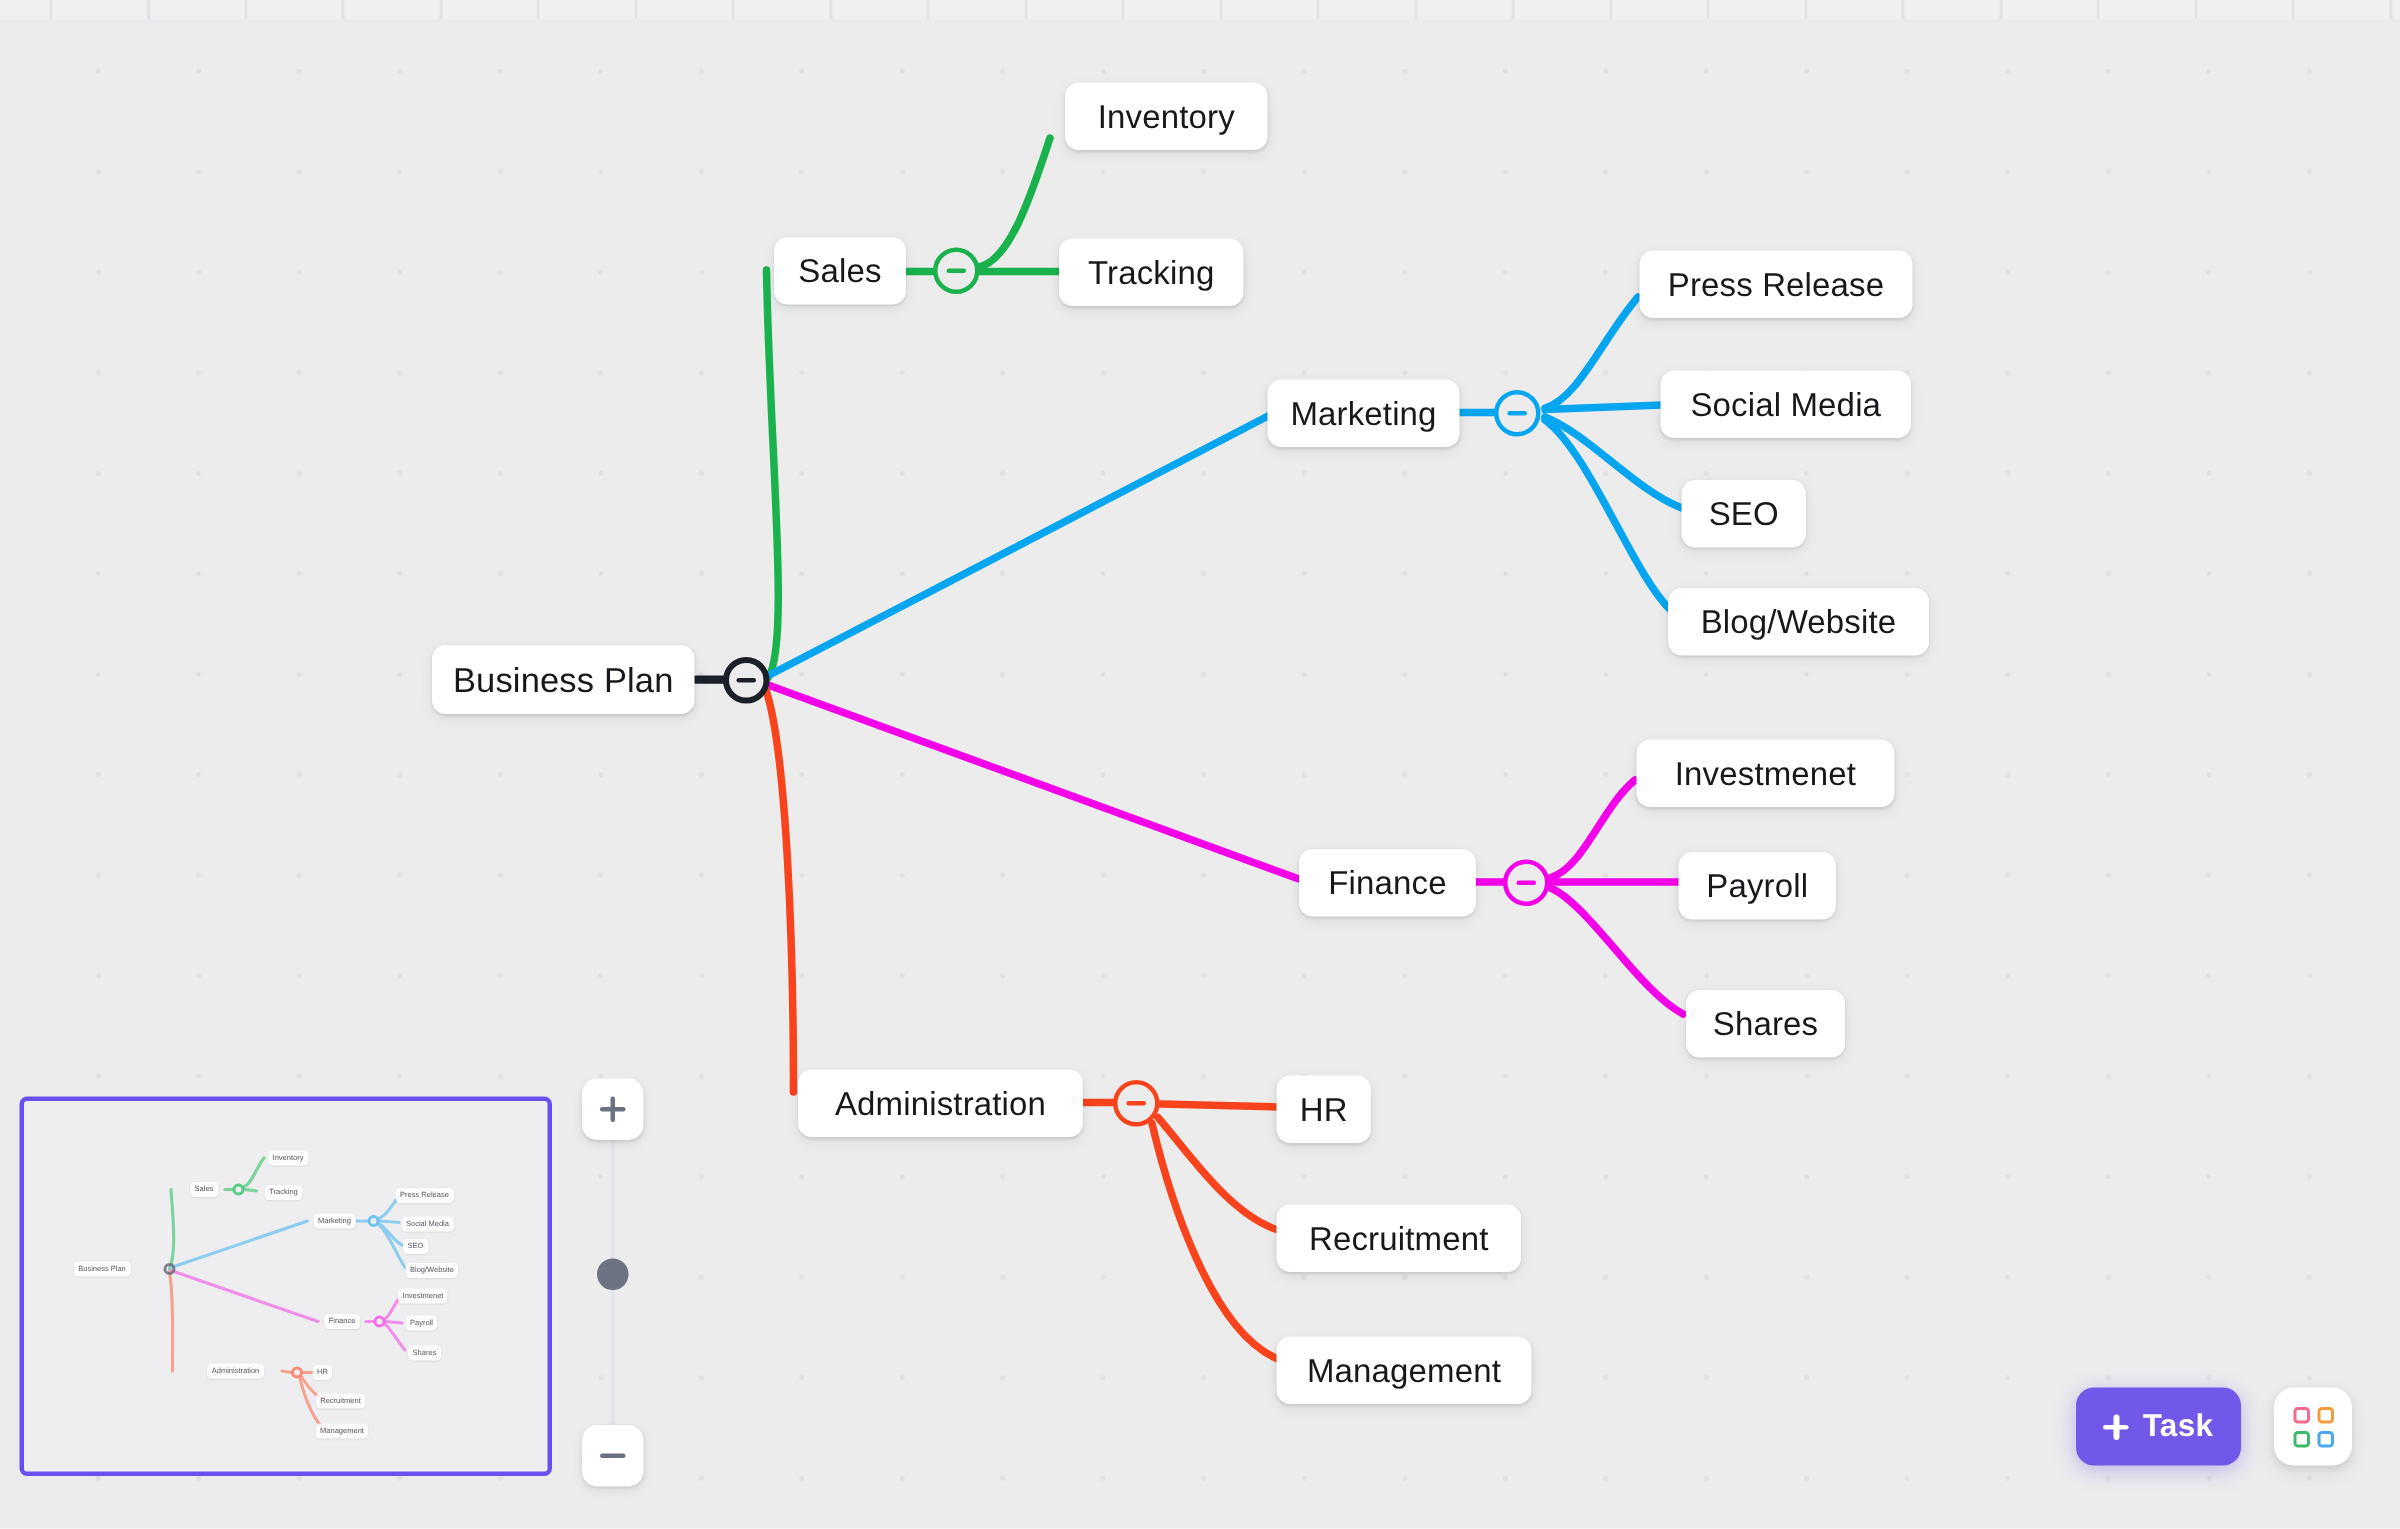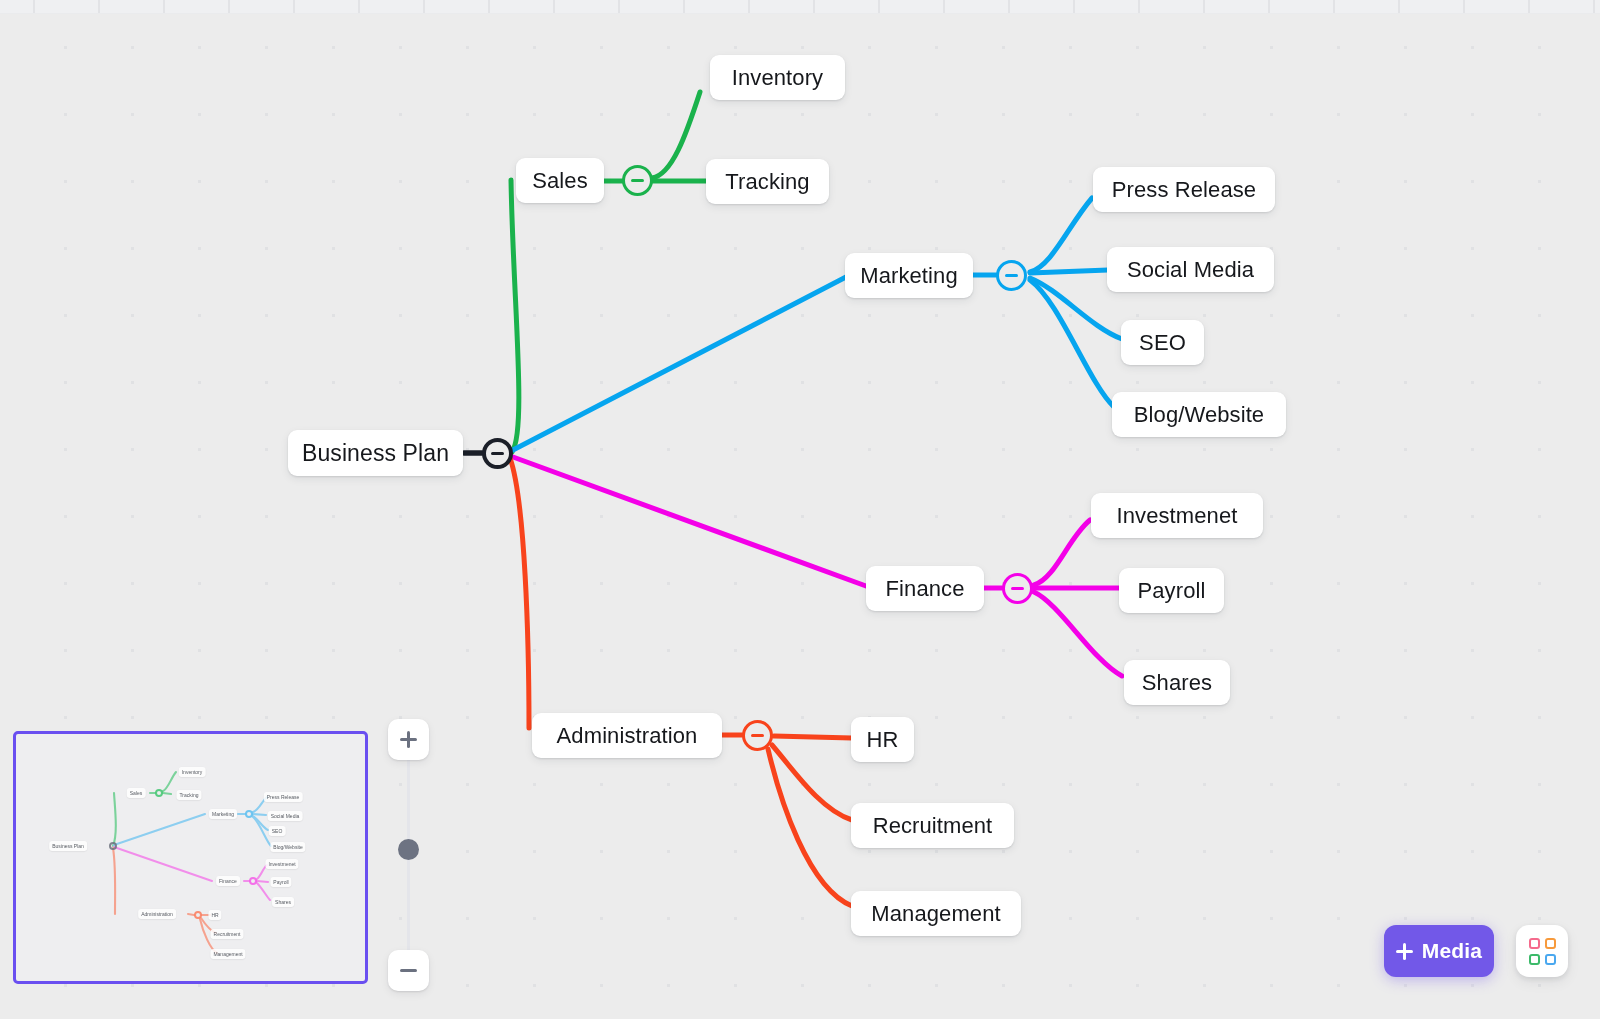--- a/index.html
+++ b/index.html
@@ -436,21 +436,21 @@
       <span class="g"></span>
     </div>
     <div id="zoom-handle"></div>
     <div class="zoom-btn" id="zoom-out">
       <span class="g"></span>
     </div>
   </div>
 
   <div id="task-btn">
     <span id="task-plus"></span>
-    <span id="task-label">Media</span>
+    <span id="task-label">Task</span>
   </div>
 
   <div id="apps-btn">
     <span id="apps-grid">
       <span class="app-dot" style="border-color: rgb(245, 106, 140);"></span>
       <span class="app-dot" style="border-color: rgb(247, 154, 60);"></span>
       <span class="app-dot" style="border-color: rgb(60, 186, 106);"></span>
       <span class="app-dot" style="border-color: rgb(74, 168, 239);"></span>
     </span>
   </div>

